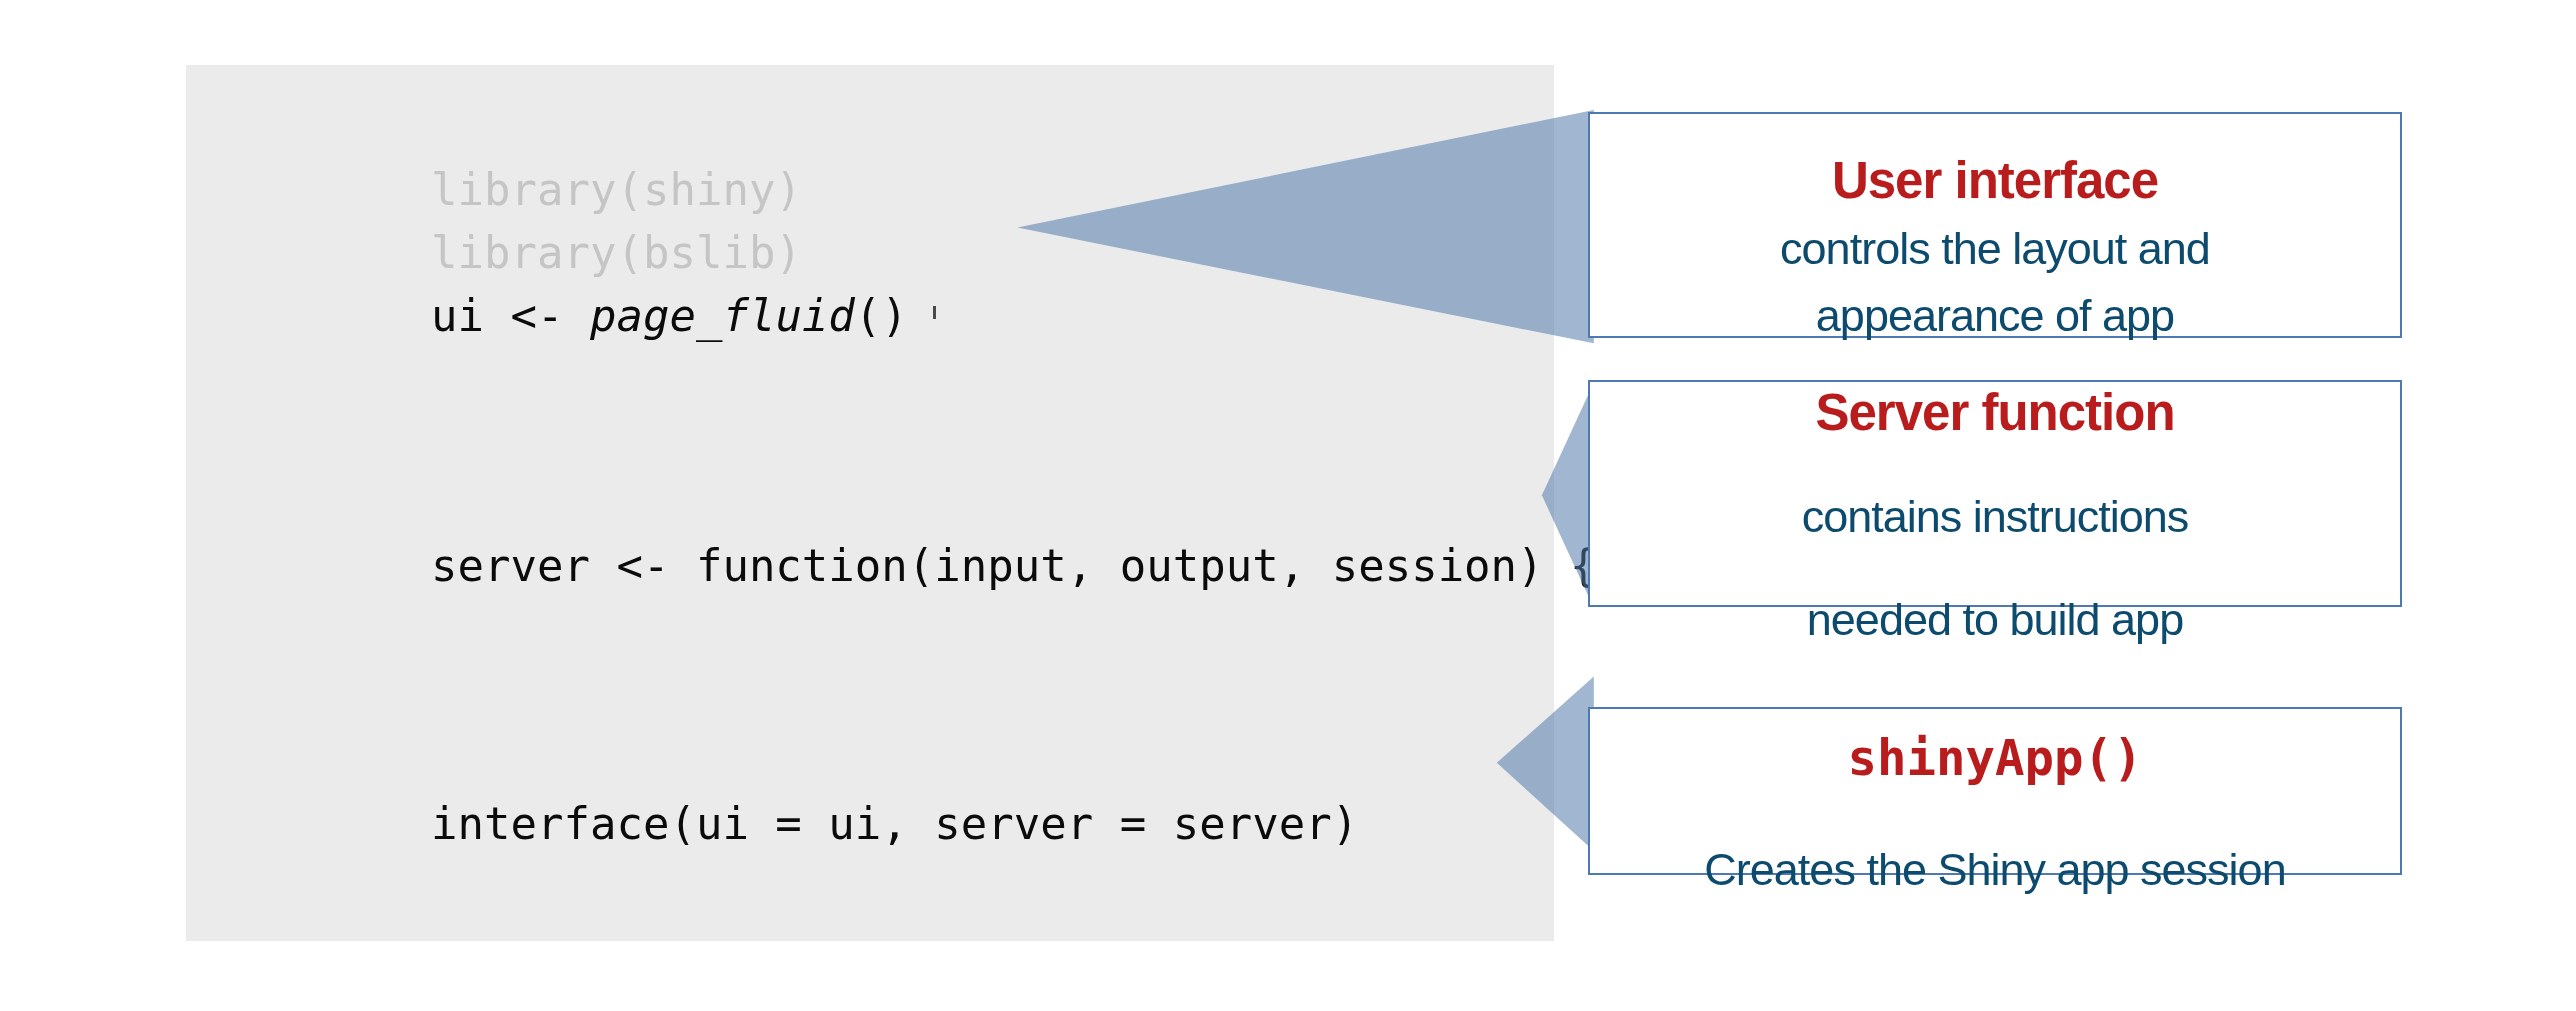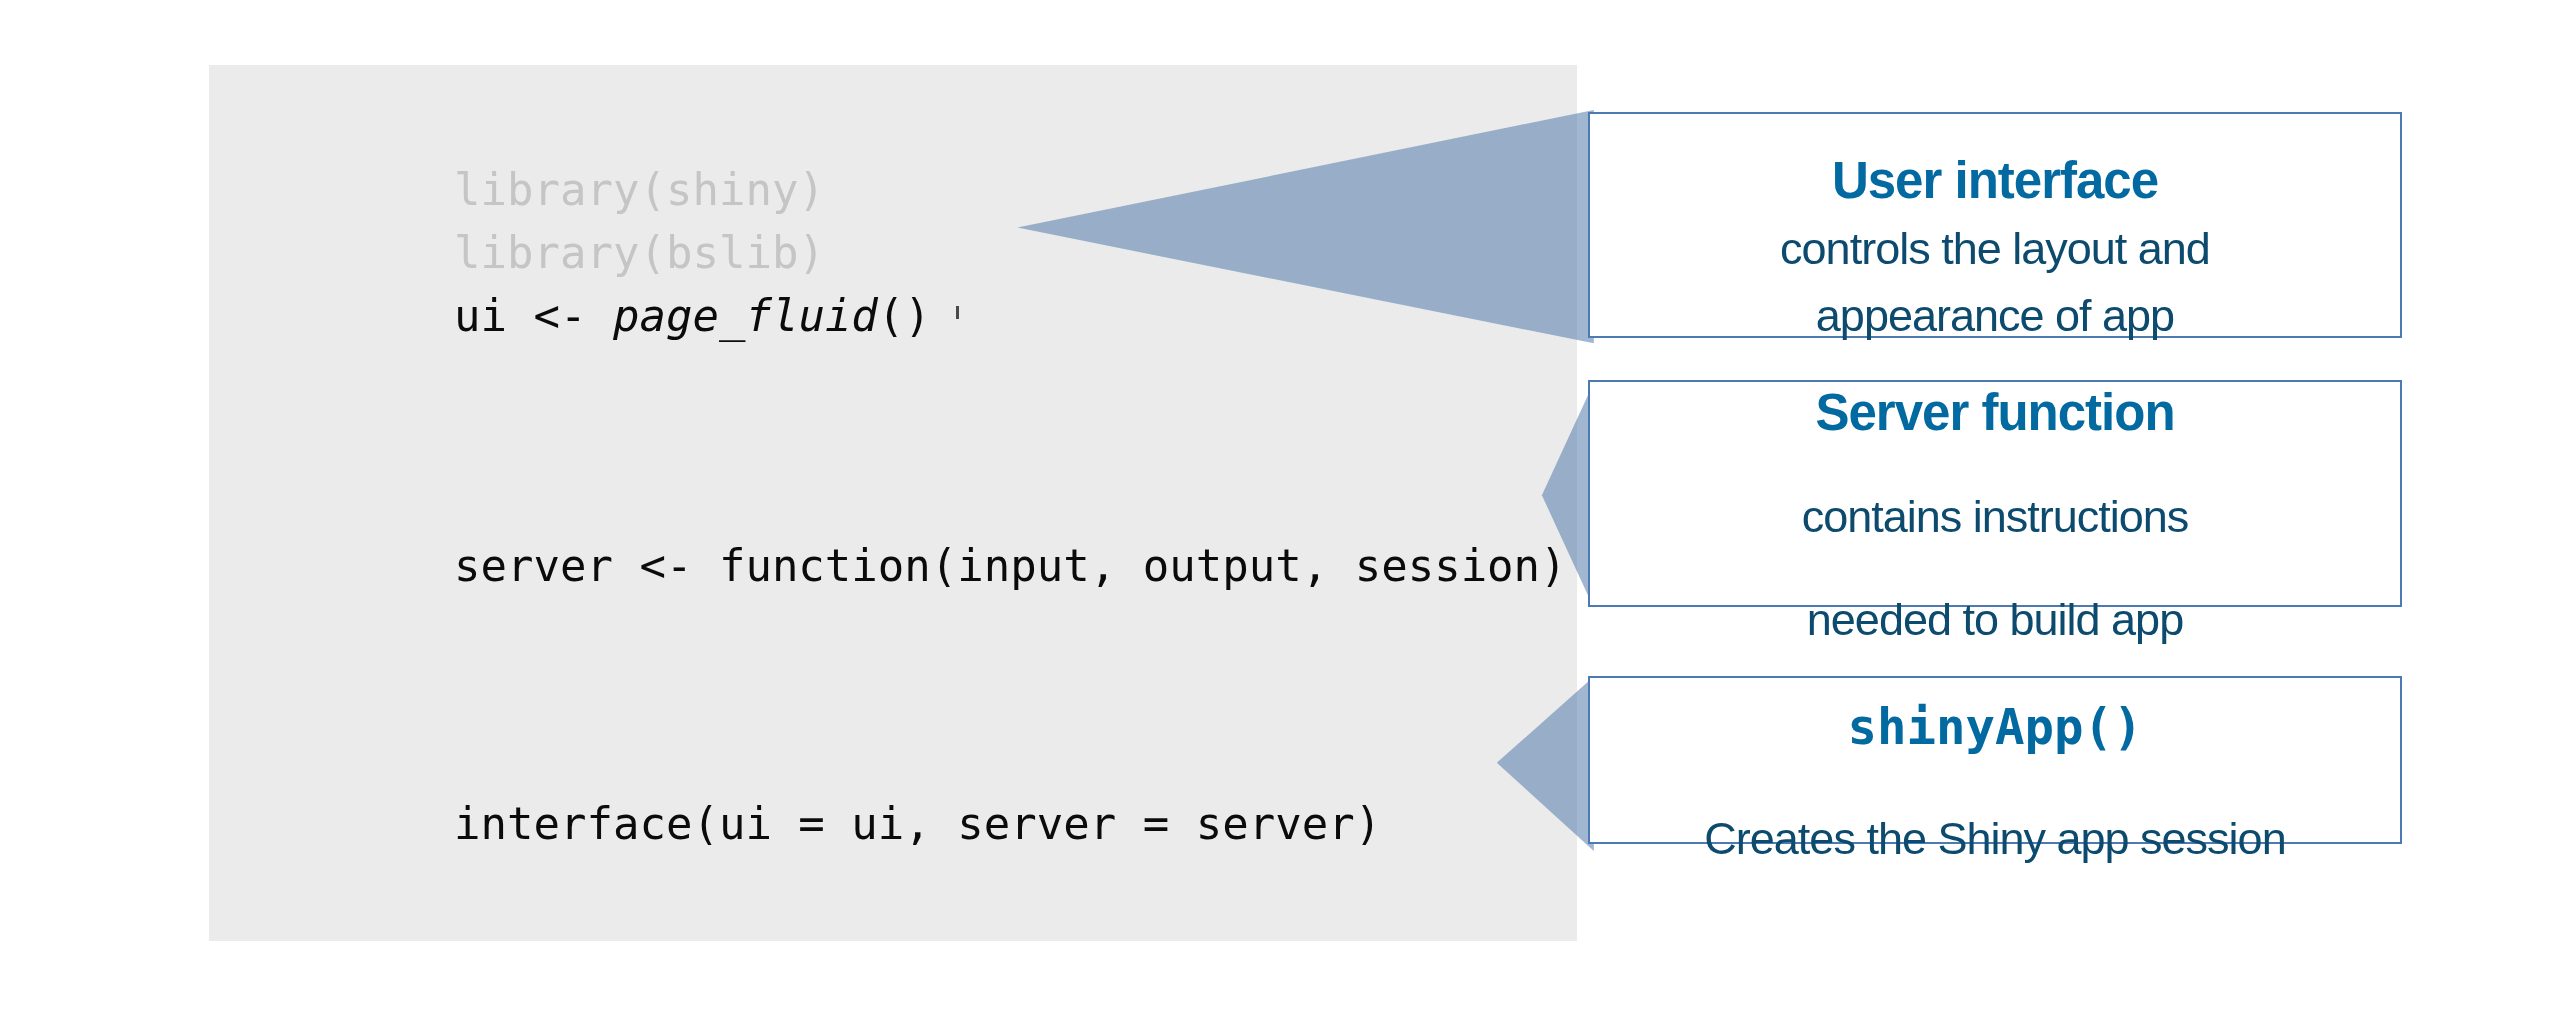--- a/index.html
+++ b/index.html
@@ -17,21 +17,20 @@
   }
 
   
   .code-panel {
     position: absolute;
     left: 186px;
     top: 65px;
     width: 1368px;
     height: 876px;
     background: #ebebeb;
-    margin-left: 23px;
   }
   .code-line {
     position: absolute;
     left: 245px;
     height: 64px;
     line-height: 64px;
     font-family: "DejaVu Sans Mono", monospace;
     font-size: 44px;
     color: #0b0b0b;
     white-space: pre;
@@ -70,28 +69,28 @@
     background: #ffffff;
     border: 2.9px solid #4e7ab4;
     display: flex;
     flex-direction: column;
     justify-content: center;
     align-items: center;
     text-align: center;
   }
   .callout-box.b1 { top: 112px; height: 222px; }
   .callout-box.b2 { top: 380px; height: 223px; gap: 36px; }
-  .callout-box.b3 { top: 676px; height: 164px; gap: 43px; }
+  .callout-box.b3 { top: 707px; height: 164px; gap: 43px; }
 
   .callout-title {
     font-family: "Liberation Sans", sans-serif;
     font-weight: bold;
     font-size: 51px;
     line-height: 69px;
-    color: #0369a1;
+    color: #b91c1c;
     letter-spacing: -1px;
     margin-top: 44px;
   }
   .callout-title.mono {
     font-family: "DejaVu Sans Mono", monospace;
     font-size: 49px;
     letter-spacing: 0;
   }
   .callout-body-line {
     font-family: "Liberation Sans", sans-serif;

